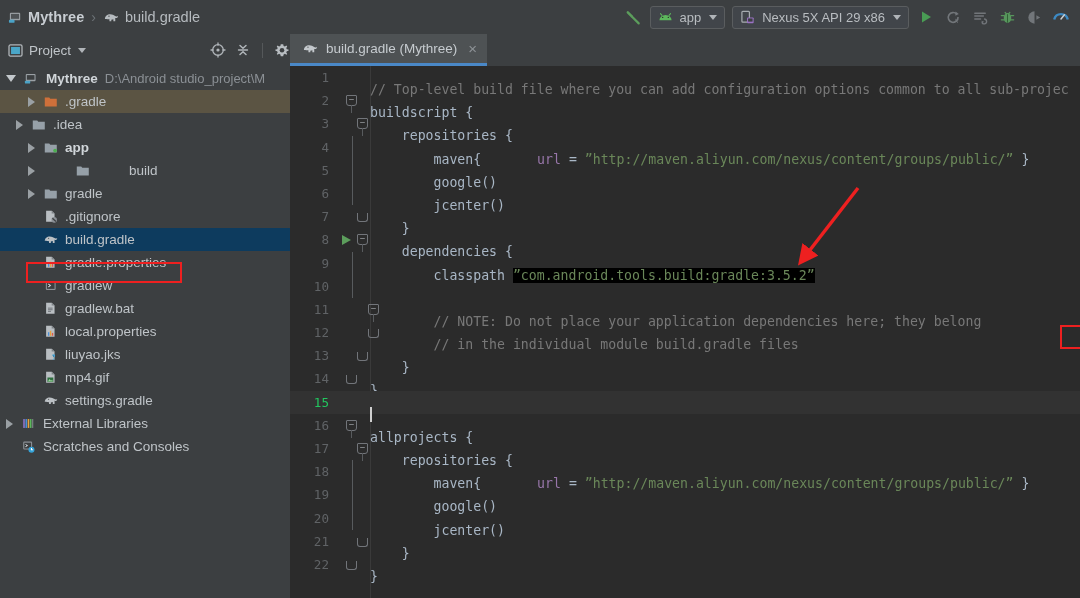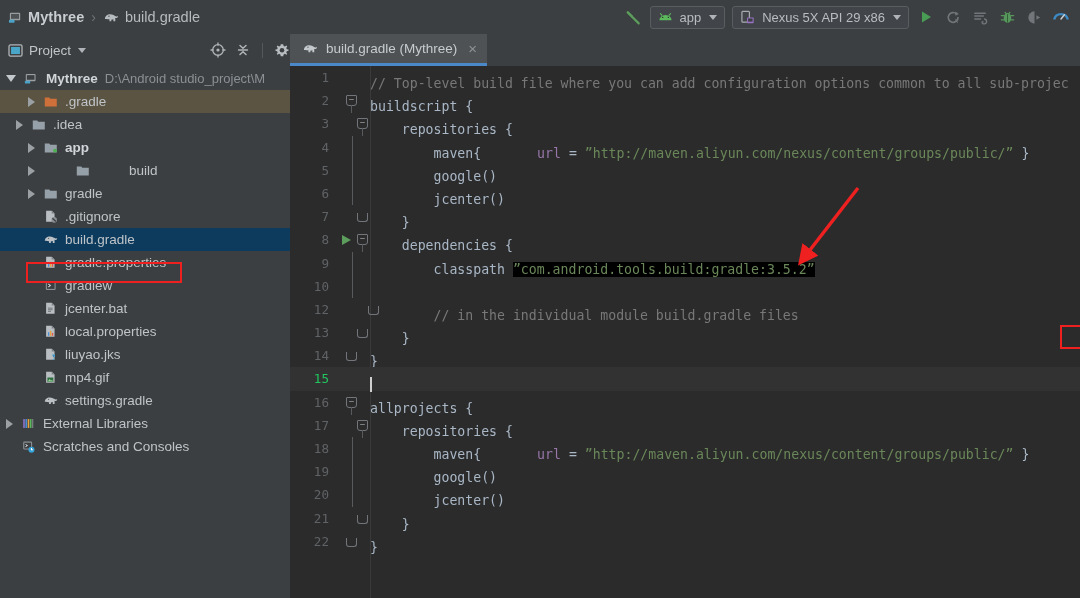--- a/index.html
+++ b/index.html
@@ -116,21 +116,21 @@
     position: absolute; width: 11px; height: 11px; top: 6px;
     border: 1px solid #72757a; color: #9b9ea2; font-size: 9px; line-height: 9px;
     text-align: center; border-radius: 1px 1px 3px 3px;
   }
   .fold.open::after { content: "−"; position: relative; top: -1px; }
   .foldline { position: absolute; width: 1px; background: #585b5e; }
   .foldend {
     position: absolute; width: 11px; height: 9px; border: 1px solid #72757a;
     border-top: none; border-radius: 0 0 3px 3px;
   }
-  .txt { position: absolute; left: 80px; top: 6px; }
+  .txt { position: absolute; left: 80px; top: 12px; }
 
   .c-cmt { color: #787878; }
   .c-str { color: #6a8759; }
   .c-attr { color: #9876aa; margin-left: 48px; }
   .c-pln { color: #a9b7c6; }
   .c-punc { color: #a9b7c6; }
   .sel { background: #000000; }
   .caret-bar {
     display: inline-block; width: 2px; height: 15px; background: #d0d0d0;
     vertical-align: -3px;
@@ -390,21 +390,21 @@
         </div>
         <div class="row" style="padding-left: 28px;">
           <span class="arrow hidden"></span>
           <span class="ic" style="margin-left: 7px;">
             <svg width="16" height="15" viewBox="0 0 18 16">
               <path d="M3.5 1.5h6.3l3.2 3.2v9.3H3.5z" fill="#b9bec2"></path>
               <path d="M9.8 1.5v3.2h3.2z" fill="#7e8387"></path>
               <path d="M5.6 7.6h5.2 M5.6 9.4h5.2 M5.6 11.2h3.4" fill="#none" stroke="#6f7478" stroke-width="1.1"></path>
             </svg>
           </span>
-          <span class="lbl">jcenter.bat</span>
+          <span class="lbl">gradlew.bat</span>
         </div>
         <div class="row" style="padding-left: 28px;">
           <span class="arrow hidden"></span>
           <span class="ic" style="margin-left: 7px;">
             <svg width="16" height="15" viewBox="0 0 18 16">
               <path d="M3.5 1.5h6.3l3.2 3.2v9.3H3.5z" fill="#b9bec2"></path>
               <path d="M9.8 1.5v3.2h3.2z" fill="#7e8387"></path>
               <rect x="5.6" y="8.8" width="1.5" height="4" fill="#4a90d9"></rect>
               <rect x="7.8" y="7.2" width="1.5" height="5.6" fill="#e8a33d"></rect>
               <rect x="10" y="9.6" width="1.5" height="3.2" fill="#e05c4a"></rect>
@@ -496,20 +496,21 @@
           <div class="ln"><span class="gutter">1</span><span class="txt"><span class="c-cmt">// Top-level build file where you can add configuration options common to all sub-projec</span></span></div>
           <div class="ln"><span class="gutter">2</span><span class="fold open" style="left: 56px;"></span><span class="foldline" style="left: 61px; top: 16px; height: 8px;"></span><span class="txt"><span class="c-pln">buildscript {</span></span></div>
           <div class="ln"><span class="gutter">3</span><span class="fold open" style="left: 67px;"></span><span class="foldline" style="left: 72px; top: 16px; height: 8px;"></span><span class="txt"><span class="c-pln">    repositories {</span></span></div>
           <div class="ln"><span class="gutter">4</span><span class="foldline" style="left: 62px; top: 0px; height: 100%;"></span><span class="txt"><span class="c-pln">        maven</span><span class="c-punc">{ </span><span class="c-attr">url</span><span class="c-pln"> = </span><span class="c-str">”http://maven.aliyun.com/nexus/content/groups/public/”</span><span class="c-punc"> }</span></span></div>
           <div class="ln"><span class="gutter">5</span><span class="foldline" style="left: 62px; top: 0px; height: 100%;"></span><span class="txt"><span class="c-pln">        google()</span></span></div>
           <div class="ln"><span class="gutter">6</span><span class="foldline" style="left: 62px; top: 0px; height: 100%;"></span><span class="txt"><span class="c-pln">        jcenter()</span></span></div>
           <div class="ln"><span class="gutter">7</span><span class="foldend" style="left: 67px; top: 8px;"></span><span class="txt"><span class="c-pln">    }</span></span></div>
           <div class="ln"><span class="gutter">8</span><span class="runmark"></span><span class="fold open" style="left: 67px;"></span><span class="foldline" style="left: 72px; top: 16px; height: 8px;"></span><span class="txt"><span class="c-pln">    dependencies {</span></span></div>
           <div class="ln"><span class="gutter">9</span><span class="foldline" style="left: 62px; top: 0px; height: 100%;"></span><span class="txt"><span class="c-pln">        classpath </span><span class="c-str sel">”com.android.tools.build:gradle:3.5.2”</span></span></div>
           <div class="ln"><span class="gutter">10</span><span class="foldline" style="left: 62px; top: 0px; height: 100%;"></span><span class="txt"><span class="c-pln"></span></span></div>
+          <div class="ln"><span class="gutter">11</span><span class="fold open" style="left: 78px;"></span><span class="foldline" style="left: 83px; top: 16px; height: 8px;"></span><span class="txt"><span class="c-cmt">        // NOTE: Do not place your application dependencies here; they belong</span></span></div>
           <div class="ln"><span class="gutter">12</span><span class="foldend" style="left: 78px; top: 8px;"></span><span class="txt"><span class="c-cmt">        // in the individual module build.gradle files</span></span></div>
           <div class="ln"><span class="gutter">13</span><span class="foldend" style="left: 67px; top: 8px;"></span><span class="txt"><span class="c-pln">    }</span></span></div>
           <div class="ln"><span class="gutter">14</span><span class="foldend" style="left: 56px; top: 8px;"></span><span class="txt"><span class="c-pln">}</span></span></div>
           <div class="ln cur"><span class="gutter">15</span><span class="txt"><span class="c-pln"></span><span class="caret-bar"></span></span></div>
           <div class="ln"><span class="gutter">16</span><span class="fold open" style="left: 56px;"></span><span class="foldline" style="left: 61px; top: 16px; height: 8px;"></span><span class="txt"><span class="c-pln">allprojects {</span></span></div>
           <div class="ln"><span class="gutter">17</span><span class="fold open" style="left: 67px;"></span><span class="foldline" style="left: 72px; top: 16px; height: 8px;"></span><span class="txt"><span class="c-pln">    repositories {</span></span></div>
           <div class="ln"><span class="gutter">18</span><span class="foldline" style="left: 62px; top: 0px; height: 100%;"></span><span class="txt"><span class="c-pln">        maven</span><span class="c-punc">{ </span><span class="c-attr">url</span><span class="c-pln"> = </span><span class="c-str">”http://maven.aliyun.com/nexus/content/groups/public/”</span><span class="c-punc"> }</span></span></div>
           <div class="ln"><span class="gutter">19</span><span class="foldline" style="left: 62px; top: 0px; height: 100%;"></span><span class="txt"><span class="c-pln">        google()</span></span></div>
           <div class="ln"><span class="gutter">20</span><span class="foldline" style="left: 62px; top: 0px; height: 100%;"></span><span class="txt"><span class="c-pln">        jcenter()</span></span></div>
           <div class="ln"><span class="gutter">21</span><span class="foldend" style="left: 67px; top: 8px;"></span><span class="txt"><span class="c-pln">    }</span></span></div>

